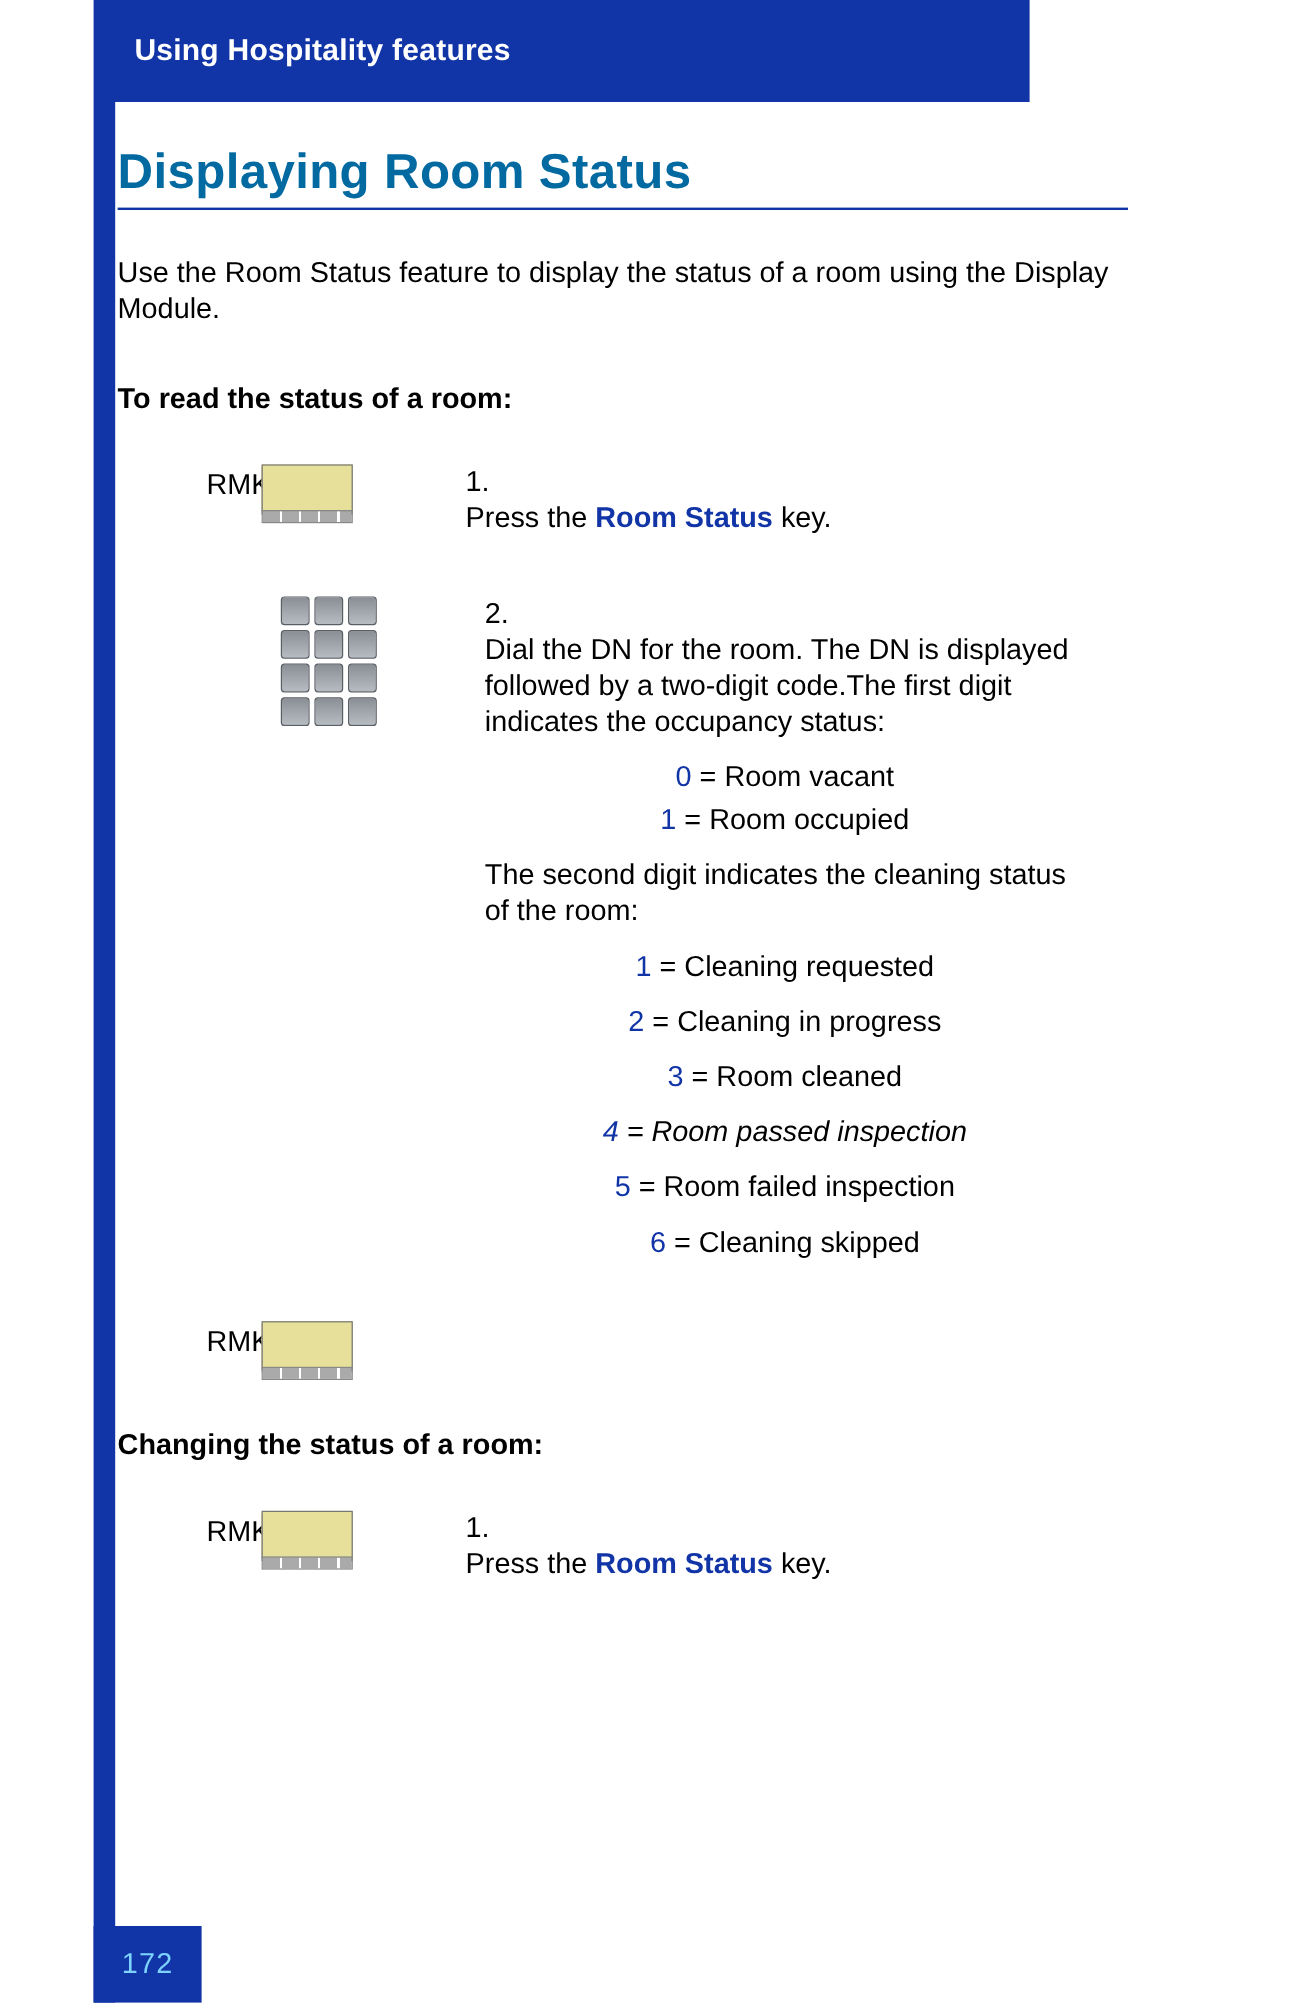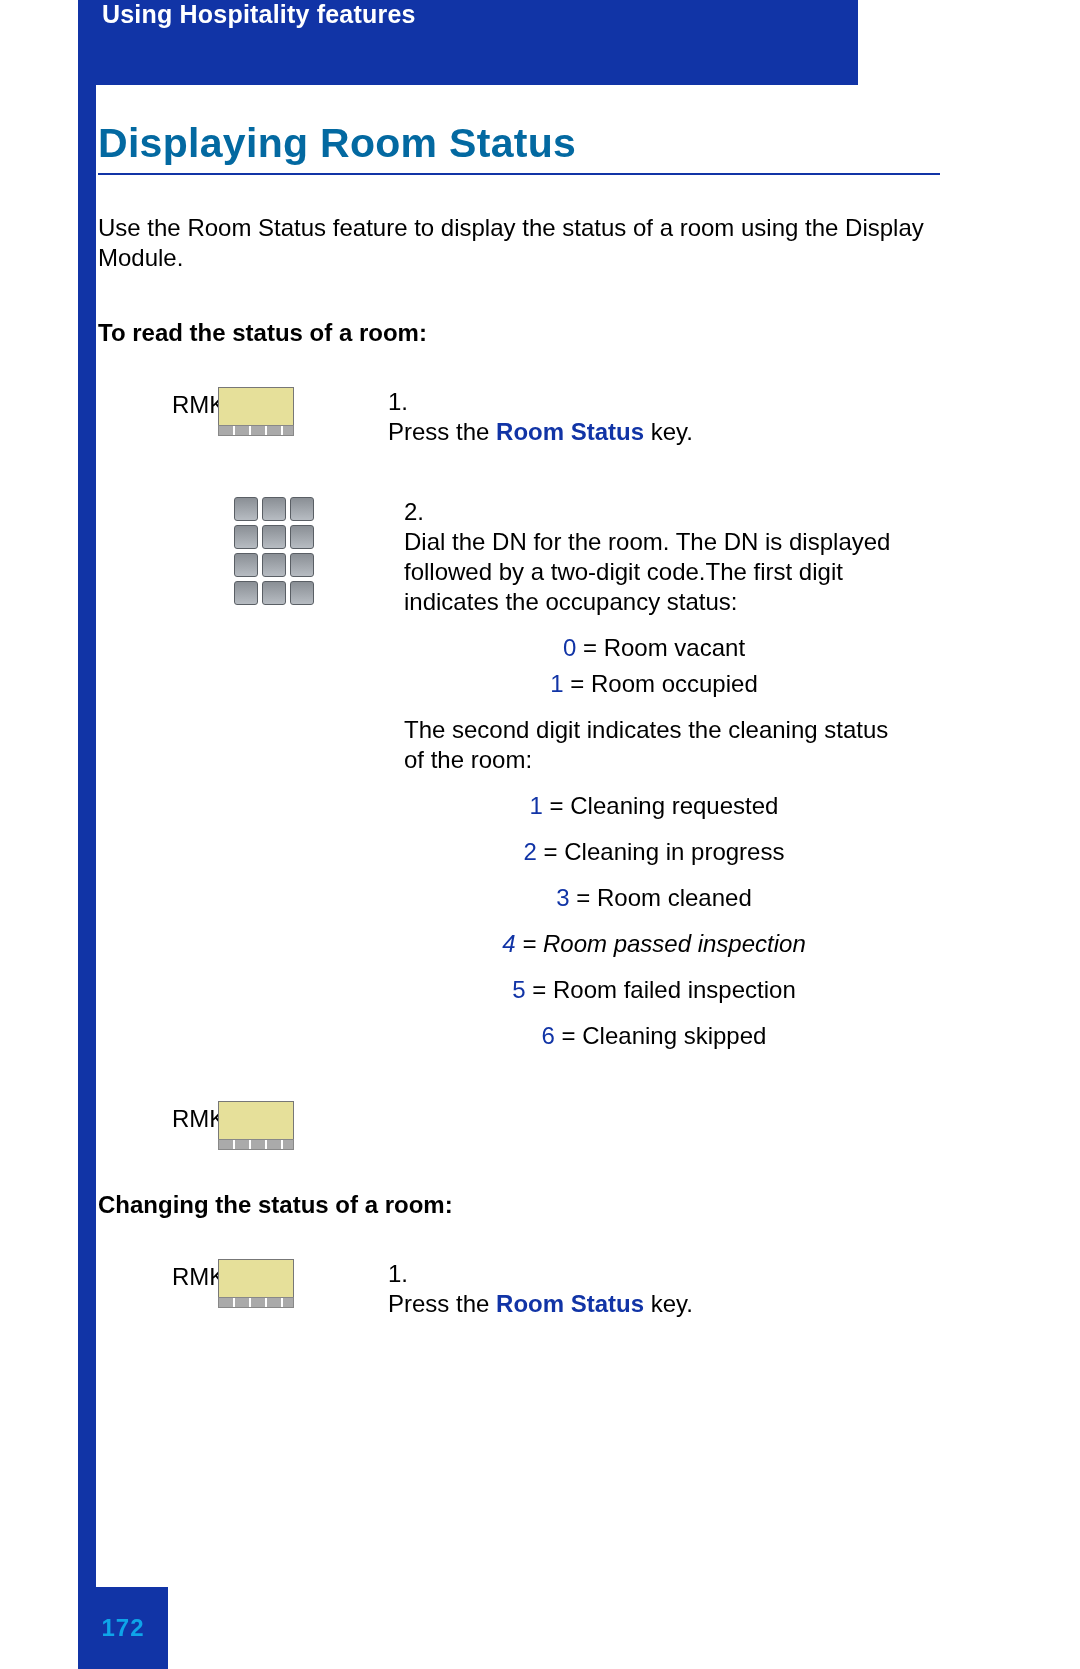--- a/index.html
+++ b/index.html
@@ -14,43 +14,43 @@
     position:absolute;
     left:78px;
     top:0;
     width:780px;
     height:85px;
     background:#1134a6;
     color:#fff;
     font-weight:bold;
     font-size:25px;
     display:flex;
-    align-items:flex-start;
-    padding-left:24px;
+    align-items:center;
+    padding-left:34px;
     box-sizing:border-box;
     font-family:"Arial Black",Arial,sans-serif;
     letter-spacing:0.2px;
   }
   .side-strip{
     position:absolute;
     left:78px;
     top:85px;
     width:18px;
     bottom:0;
     background:#1134a6;
   }
   .footer-box{
     position:absolute;
     left:78px;
     bottom:0;
     width:90px;
-    height:82px;
+    height:64px;
     background:#1134a6;
-    color:#0ea5e9;
-    font-weight:bold;
+    color:#7dd3fc;
+    font-weight:normal;
     font-size:24px;
     display:flex;
     align-items:center;
     justify-content:center;
     letter-spacing:1px;
     font-family:"Arial Black",Arial,sans-serif;
   }
   .content{
     position:absolute;
     left:98px;

